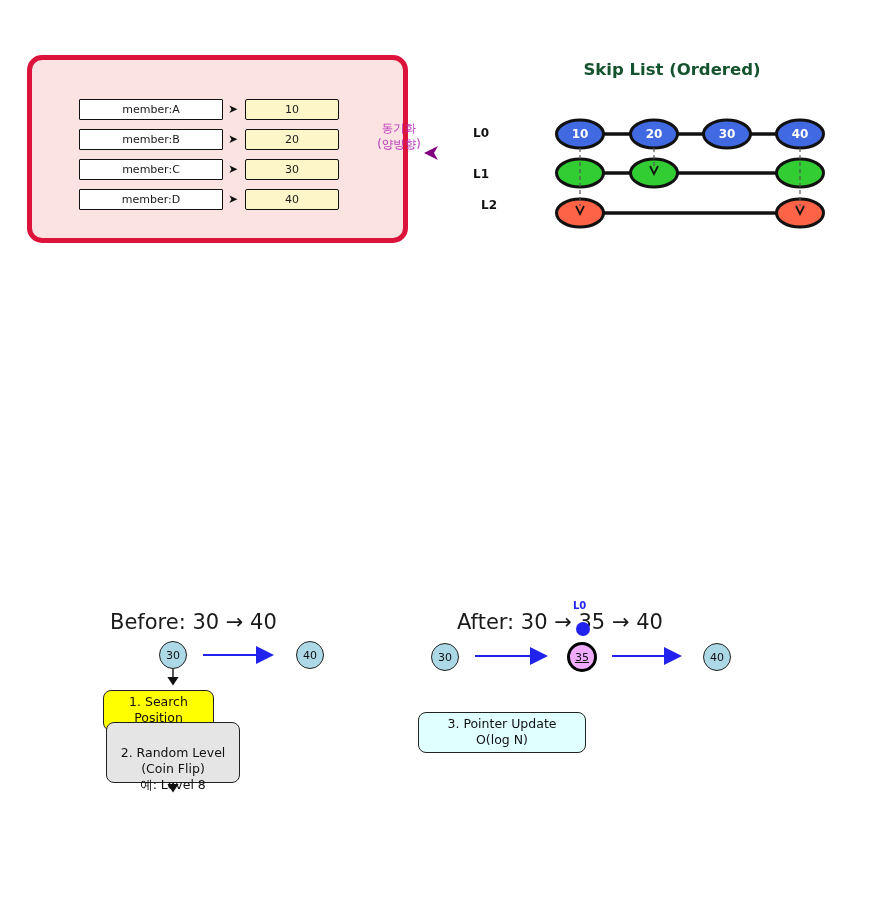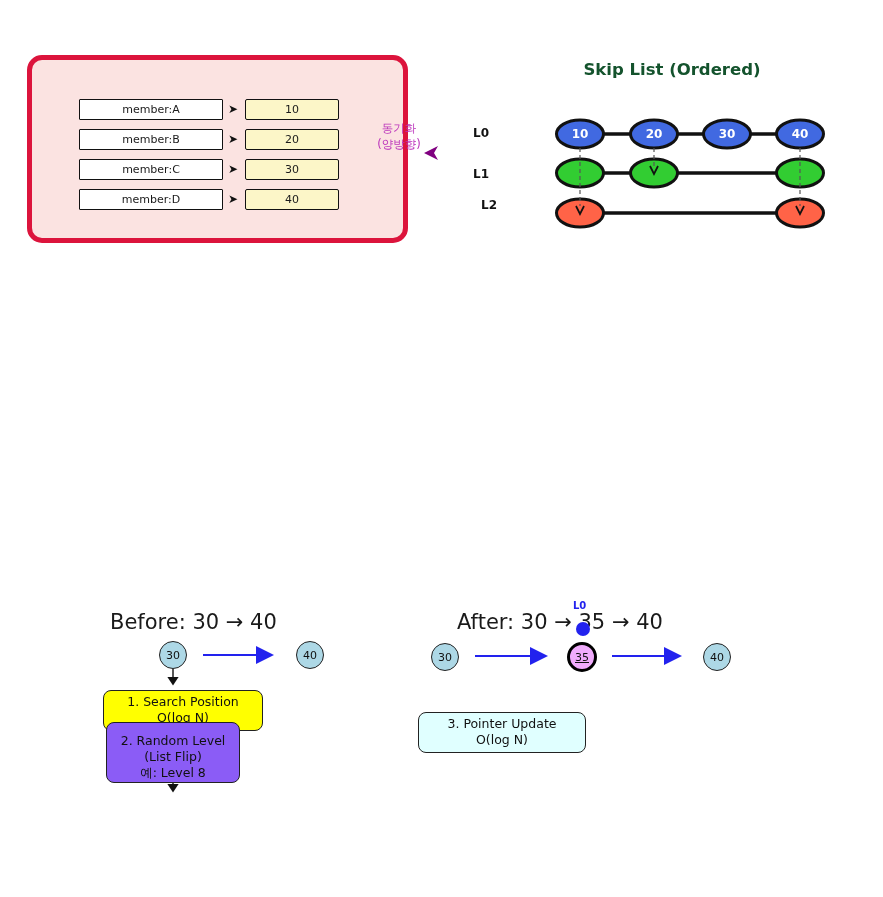--- a/index.html
+++ b/index.html
@@ -27,22 +27,22 @@
   
   .step-title{left:246px;top:521px;width:400px;text-align:center;font-size:17px;font-weight:bold;color:#111;}
   .ba-label{font-size:21px;color:#1a1a1a;white-space:nowrap;}
   .lvl-tag{font-size:10px;font-weight:bold;color:#2222EE;}
   .circle-node{box-sizing:border-box;width:28px;height:28px;border-radius:50%;background:#ADD8E6;
                border:1.6px solid #222;display:flex;align-items:center;justify-content:center;
                font-size:11px;color:#111;z-index:3;}
   .circle-new{width:30px;height:30px;background:#f0abfc;border:3.2px solid #000;text-decoration:underline;}
   .step-box{box-sizing:border-box;border:1.7px solid #222;border-radius:8px;text-align:center;
             font-size:12.5px;line-height:16px;color:#111;}
-  .step1{left:103px;top:690px;width:160px;height:41px;background:#FFFF00;z-index:1;padding-top:3px;}
-  .step2{left:106px;top:722px;width:134px;height:61px;background:#8b5cf6;z-index:2;padding-top:10px;}
+  .step1{left:103px;top:690px;width:111px;height:41px;background:#FFFF00;z-index:1;padding-top:3px;}
+  .step2{left:106px;top:722px;width:134px;height:61px;background:#e5e5e5;z-index:2;padding-top:22px;}
   .step3{left:418px;top:712px;width:168px;height:41px;background:#E0FFFF;padding-top:3px;}
   svg{position:absolute;overflow:visible;}
 </style>
 </head>
 <body>
 
 <div class="canvas">
 
   <div class="abs hash-panel">
 
@@ -131,21 +131,21 @@
   <div class="abs circle-node" style="left:431px;top:643px;">30</div>
   <div class="abs circle-node circle-new" style="left:567px;top:642px;">35</div>
   <div class="abs circle-node" style="left:703px;top:643px;">40</div>
 
   <div class="abs step-box step1">
     <div>1. Search Position</div>
     <div>O(log N)</div>
   </div>
   <div class="abs step-box step2">
     <div>2. Random Level</div>
-    <div>(List Flip)</div>
+    <div>(Coin Flip)</div>
     <div>예: Level 8</div>
   </div>
   <div class="abs step-box step3">
     <div>3. Pointer Update</div>
     <div>O(log N)</div>
   </div>
 
 </div>
 
 </body></html>

